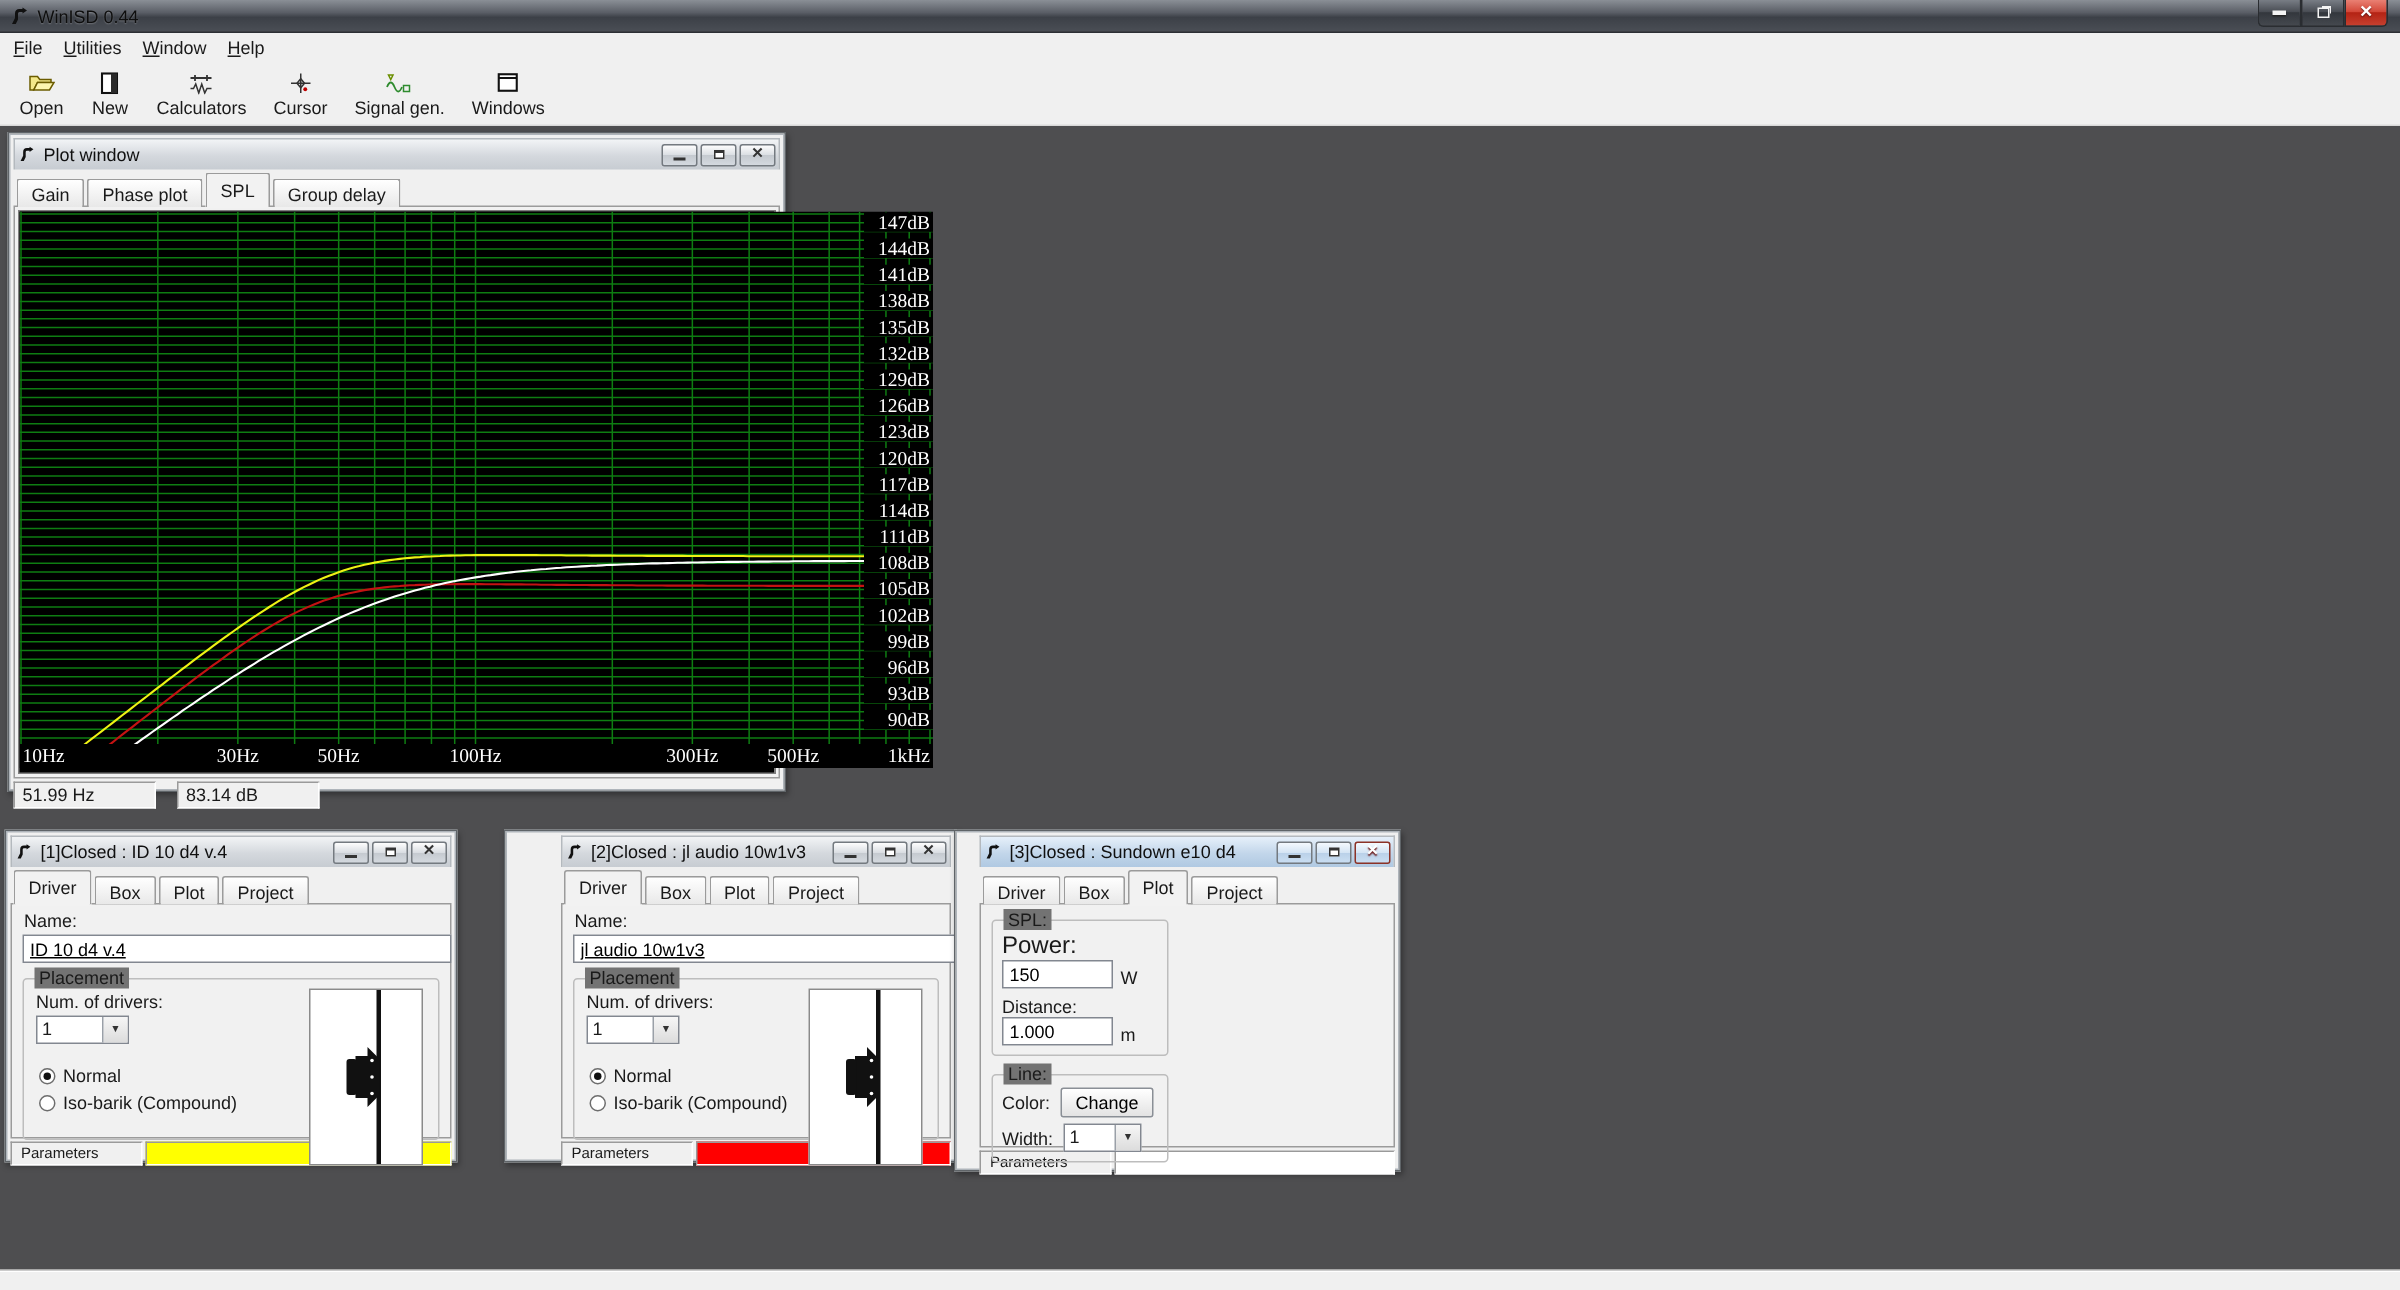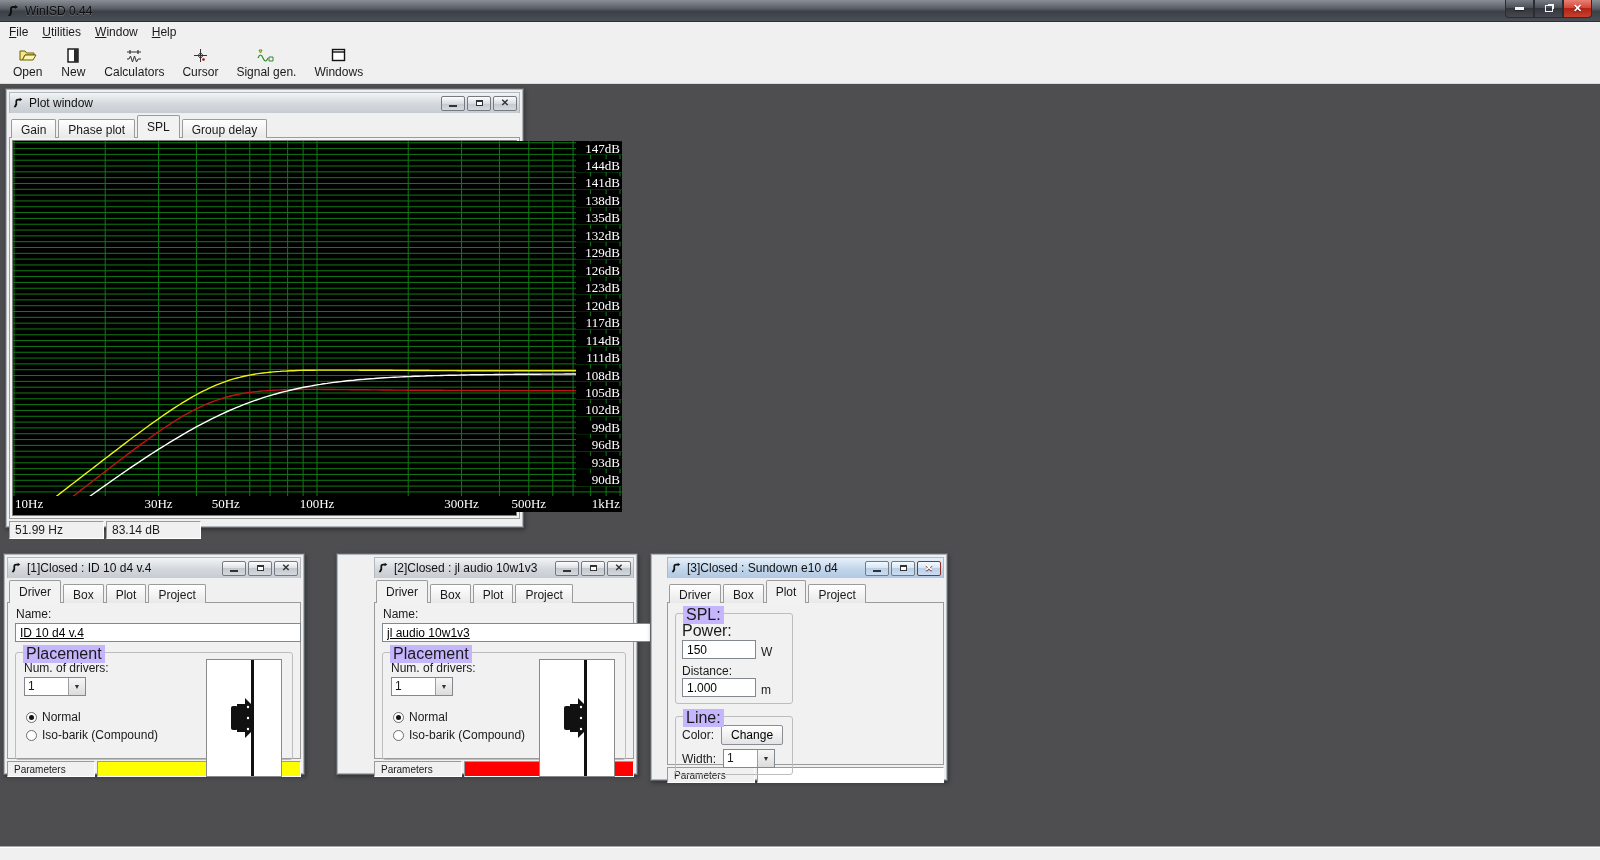--- a/index.html
+++ b/index.html
@@ -57,39 +57,39 @@
   .tabstrip { display:flex; align-items:flex-end; height:23px; padding-left:2px; margin-top:1px; position:relative; z-index:2; }
   .tab { padding:3px 9px 2px; border:1px solid #9b9b9b; border-bottom:none; border-radius:2px 2px 0 0;
     background:linear-gradient(#ffffff,#e8e8e8); margin-right:2px; font-size:12px; position:relative; top:1px; height:19px; }
   .tab.active { background:#f2f2f2; height:23px; top:1px; padding-top:4px; z-index:3; box-shadow:0 1px 0 #f2f2f2; }
   .pane { border:1px solid #9b9b9b; background:#f1f1f1; position:relative; }
 
   
   #plot-win { left:5px; top:4px; width:519px; height:440px; }
   .plot-frame { margin:0; padding:2px; }
   .plot-box { border:1px solid #7e7e7e; background:#000; }
-  .pstatus { display:flex; gap:2px; margin-top:2px; height:18px; }
+  .pstatus { display:flex; gap:14px; margin-top:2px; height:18px; }
   .spanel { border:1px solid; border-color:#9a9a9a #ffffff #ffffff #9a9a9a; background:#f0f0f0;
     font-size:12px; padding:1px 5px; display:flex; align-items:center; }
   .spanel.freq { width:95px; } .spanel.level { width:95px; }
   .spanel.msg { flex:1; position:relative; }
   .grip { position:absolute; right:1px; bottom:1px; width:12px; height:12px;
     background:repeating-linear-gradient(135deg, transparent 0 3px, #9a9a9a 3px 4px, #fff 4px 5px); }
 
   
   .projwin { width:302px; height:222px; }
   #proj3 { width:298px; height:228px; }
   .proj-body { border:1px solid #9b9b9b; background:#f1f1f1; position:relative; height:157px; }
   #proj3 .proj-body { height:163px; }
   .field-label { font-size:12px; margin:4px 0 2px 8px; }
   .txt { display:block; border:1px solid #828790; background:#fff; height:19px; font-size:12px;
     padding:1px 4px; font-family:"Liberation Sans",sans-serif; }
   .name-input { width:286px; margin-left:7px;text-decoration:underline; }
   .groupbox { position:relative; border:1px solid #bdbdbd; border-radius:3px; margin:10px 7px 0; }
-  .groupbox > .glabel { position:absolute; top:-8px; left:7px; background:#c4b5fd; padding:0 3px; font-size:16px; }
+  .groupbox > .glabel { position:absolute; top:-8px; left:7px; background:#737373; padding:0 3px; font-size:12px; }
   .combo { display:inline-flex; border:1px solid #828790; background:#fff; height:19px; width:62px; }
   .combo .cval { flex:1; font-size:12px; padding:1px 3px; }
   .combo .cbtn2 { width:17px; border-left:1px solid #9aa0a8; background:linear-gradient(#f6f6f6,#dcdcdc);
     display:flex; align-items:center; justify-content:center; font-size:7px; color:#333; }
   .radio-row { display:flex; align-items:center; gap:5px; margin:4px 0 0 10px; font-size:12px; }
   .radio { width:11px; height:11px; border:1px solid #6d6d6d; border-radius:50%; background:#fff; position:relative; }
   .radio.checked::after { content:""; position:absolute; left:2px; top:2px; width:5px; height:5px; border-radius:50%; background:#111; }
   .driverpic { position:absolute; right:10px; top:6px; width:76px; height:118px; background:#fff; border:1px solid #8a8a8a; }
   .proj-footer { display:flex; gap:2px; margin-top:2px; height:16px; }
   .fpanel { border:1px solid; border-color:#9a9a9a #ffffff #ffffff #9a9a9a; background:#f0f0f0;
@@ -482,21 +482,21 @@
           </svg>
         </div>
       </div>
     </div>
     <div class="proj-footer">
       <div class="fpanel params">Parameters</div>
       <div class="fpanel cbar" style="background-color: rgb(255, 0, 0);"></div>
     </div>
   </div>
 
-  <div class="win projwin active" id="proj3" style="left:650px; top:469px;padding-left:16px;">
+  <div class="win projwin active" id="proj3" style="left:636px; top:469px;padding-left:16px;">
     <div class="ctitle">
       <svg width="12" height="12" viewBox="0 0 14 14">
         <path d="M2 12 L4 8 L4 5 Q4 2 7 2 L9 2 L9 1 L12 3 L9 5 L9 4 L7 4 Q6 4 6 5 L6 9 L4.5 12 Z" fill="#111"></path>
       </svg>
       <span class="ctext">[3]Closed : Sundown e10 d4</span>
       <div class="cbtns">
         <span class="cbtn">
             <span class="gl-min"></span>
           </span>
         <span class="cbtn">

